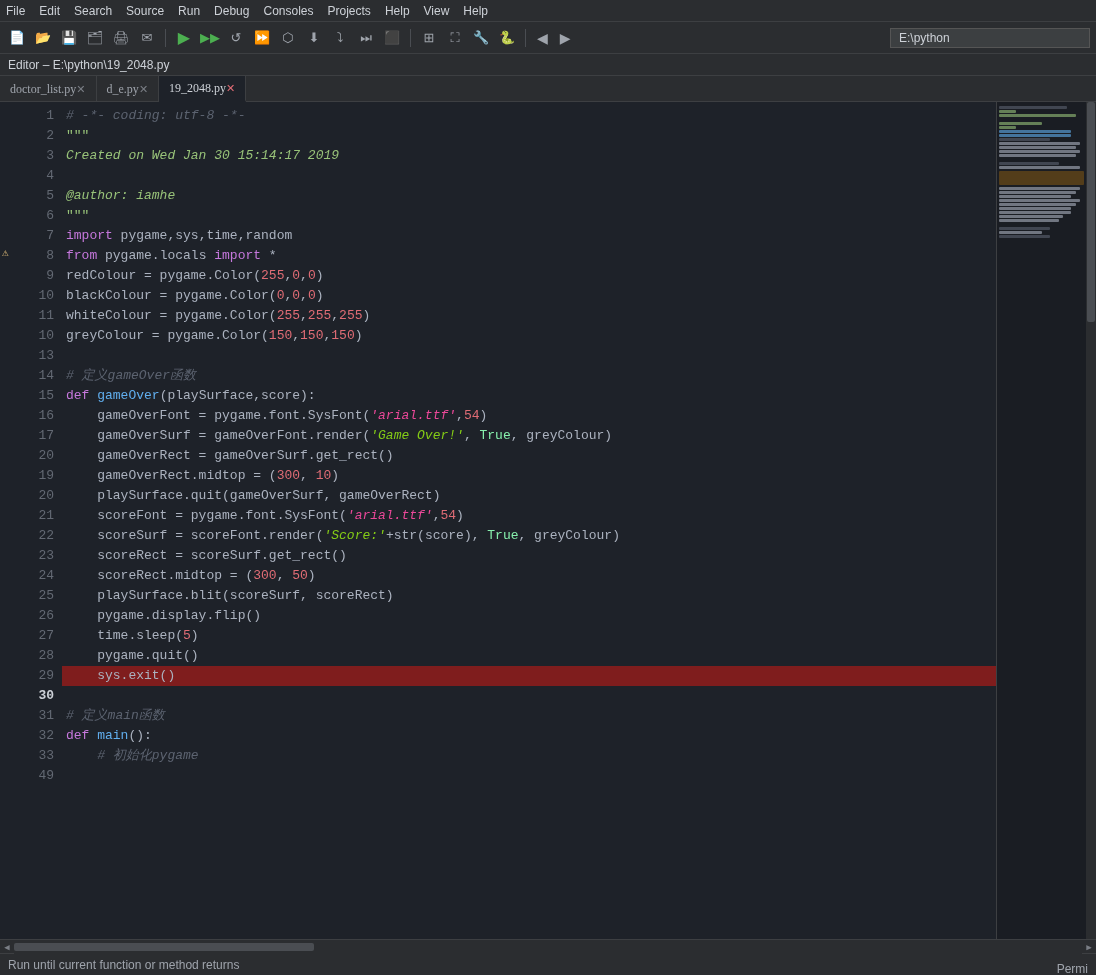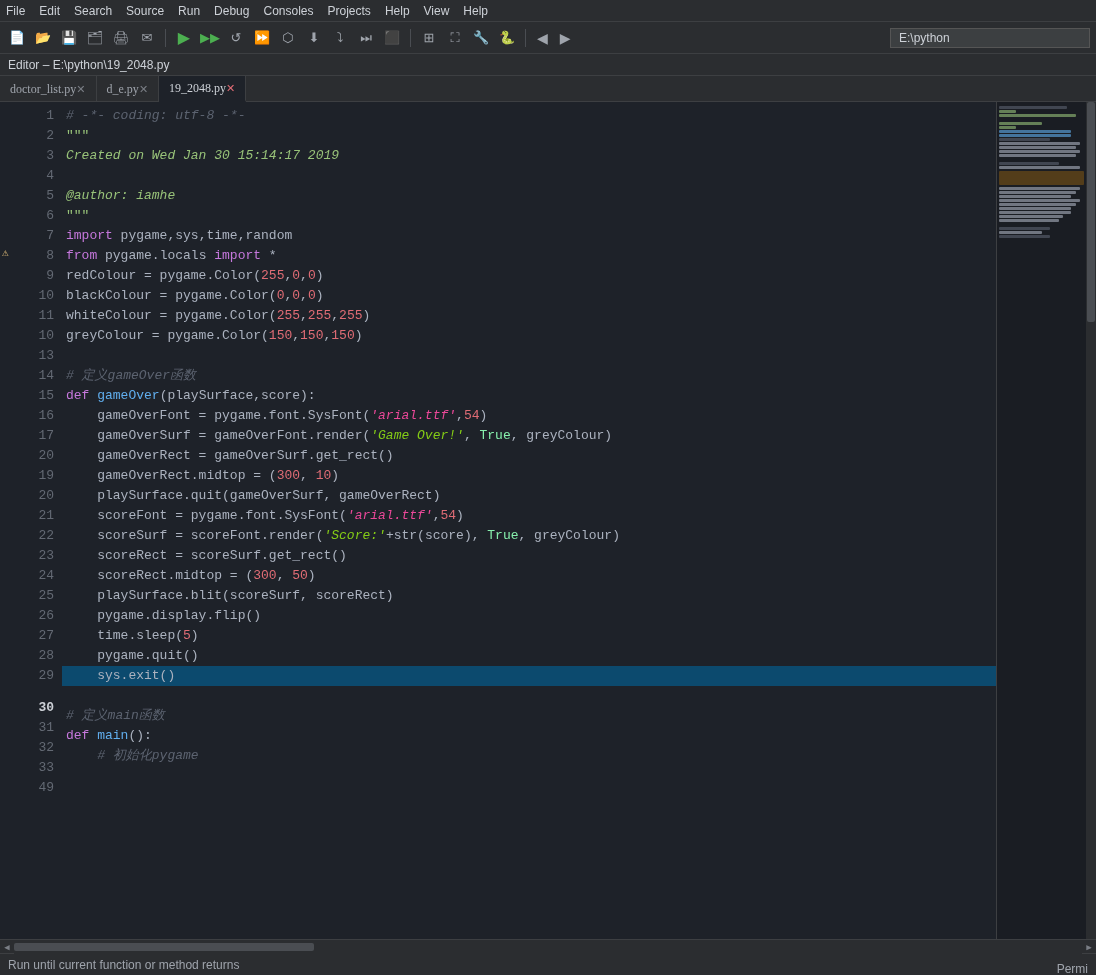--- a/index.html
+++ b/index.html
@@ -163,21 +163,21 @@
     }
 
     .code-line {
       height: 20px;
       padding-left: 4px;
       white-space: pre;
       display: block;
       position: relative;
     }
     .code-line.current-line {
-      background: #0c4a6e;
+      background: #7f1d1d;
     }
 
     
     .c-comment { color: #5c6370; font-style: italic; }
     .c-docstring { color: #98c379; }
     .c-docstring-italic { color: #98c379; font-style: italic; }
     .c-string { color: #ec4899; font-style: italic; }
     .c-string2 { color: #84cc16; font-style: italic; }
     .c-number { color: #e06c75; }
     .c-func { color: #61afef; }
@@ -359,21 +359,21 @@
       <span class="ln">20</span>
       <span class="ln">21</span>
       <span class="ln">22</span>
       <span class="ln">23</span>
       <span class="ln">24</span>
       <span class="ln">25</span>
       <span class="ln">26</span>
       <span class="ln">27</span>
       <span class="ln">28</span>
       <span class="ln">29</span>
-      <span class="ln" style="color:#cdd1d7; font-weight:bold;margin-top:12px;">30</span>
+      <span class="ln" style="color:#cdd1d7; font-weight:bold;">30</span>
       <span class="ln">31</span>
       <span class="ln">32</span>
       <span class="ln">33</span>
       <span class="ln">49</span>
     </div>
   </div>
 
   <div class="code-content">
 
     <div class="code-line"><span class="c-comment"># -*- coding: utf-8 -*-</span></div>

